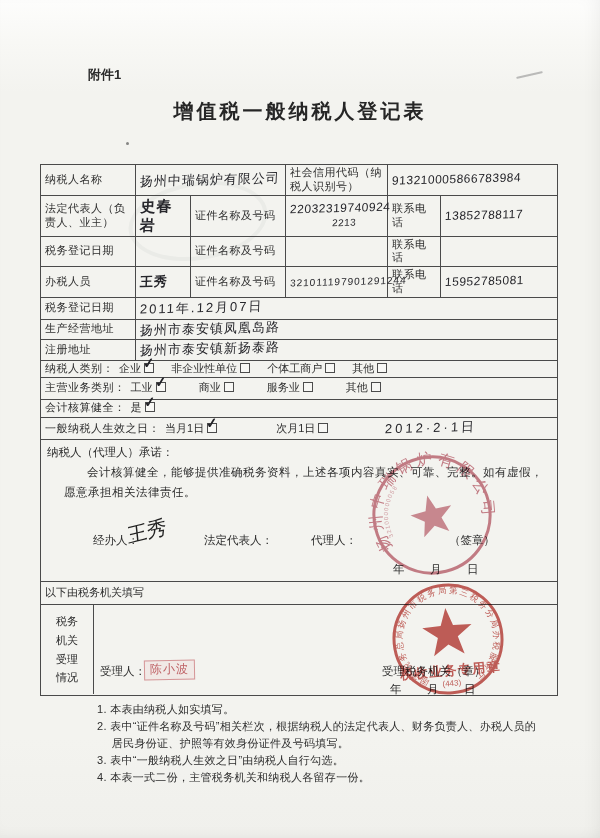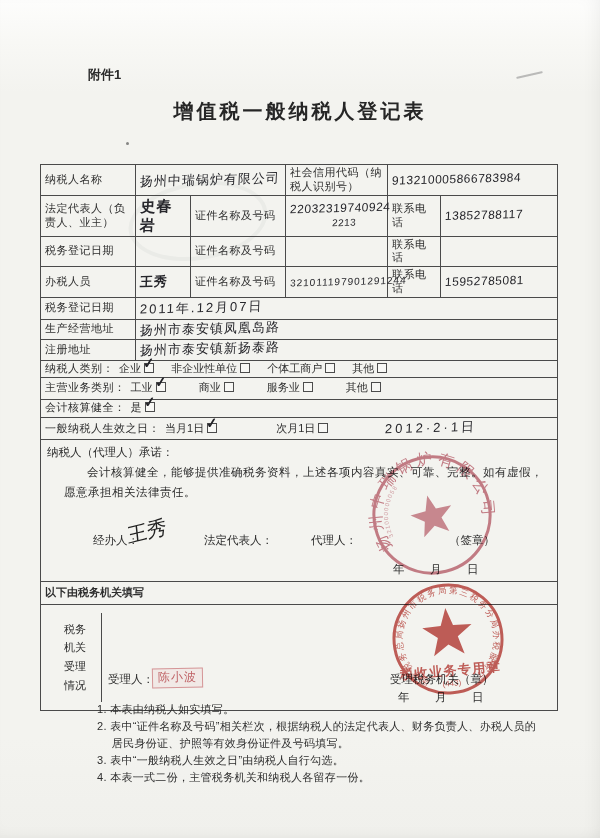--- a/index.html
+++ b/index.html
@@ -16,42 +16,42 @@
   .pen-mark { position:absolute; left:516px; top:74px; width:27px; height:2px; background:#9a9a9a; transform:rotate(-13deg); opacity:.65; border-radius:1px; }
   .bleed-stamp { position:absolute; left:128px; top:182px; width:140px; height:78px; border:4px solid #9fa4ab; border-radius:50%; opacity:.10; transform:rotate(-9deg); }
 
   table.form { position:absolute; left:40px; top:164px; width:517px; border-collapse:collapse; table-layout:fixed; }
   table.form td { border:1px solid #4a4a4a; padding:1px 4px; font-size:11px; line-height:1.25; vertical-align:middle; color:#2e2e2e; }
   .lbl { letter-spacing:.5px; }
   .pre { white-space:pre-line;margin-top:36px; }
   tr.r1  { height:30px; } tr.r2  { height:41px; } tr.r3  { height:21px; } tr.r4  { height:21px; }
   tr.r5  { height:22px;margin-left:36px; } tr.r6  { height:20px; } tr.r7  { height:21px;margin-top:8px; } tr.r8  { height:17px; }
   tr.r9  { height:22px; } tr.r10 { height:18px; } tr.r11 { height:22px; } tr.r12 { height:142px; }
-  tr.r13 { height:23px;font-weight:bold; } tr.r14 { height:91px; }
+  tr.r13 { height:23px; } tr.r14 { height:91px; }
 
   .hw { font-size:13px; color:#26262b; letter-spacing:1px; transform:rotate(-1.5deg) skewX(-4deg); display:inline-block; }
   .hw-num { font-size:12px; letter-spacing:.5px; }
   .hw-sig { font-size:15px; font-weight:bold; }
   .id-wrap2 { font-size:10px; margin-left:42px; margin-top:-3px; }
 
   .cb { display:inline-block; width:10px; height:10px; border:1px solid #4c4c4c; vertical-align:-1px; position:relative; margin:0 2px 0 3px; background:rgba(255,255,255,.35); }
   .cb .tick { position:absolute; left:-2px; top:-9px; font-size:14px; font-weight:bold; color:#1f1f24; transform:rotate(-6deg); }
   .opt-row span.opt-t { margin-left:2px; }
   .gap-s { display:inline-block; width:10px; } .gap-m { display:inline-block; width:26px; } .gap-l { display:inline-block; width:52px; }
 
   .promise-cell { position:relative; padding:0 !important; }
   .promise-title { position:absolute; left:6px; top:5px; font-size:11.5px; }
   .promise-body { position:absolute; left:23px; right:8px; top:22px; font-size:11.5px; line-height:1.8; text-indent:2em; letter-spacing:.5px; }
   .sig-row { position:absolute; top:93px; left:0; right:0; font-size:11.5px; }
   .sig-operator { position:absolute; left:52px; } .sig-legal { position:absolute; left:163px; }
   .sig-agent { position:absolute; left:270px; } .sig-seal { position:absolute; left:408px; }
   .sig-hw { position:absolute; left:86px; top:-14px; font-size:20px; color:#222; transform:rotate(-14deg) skewX(-8deg); }
   .promise-date { position:absolute; left:352px; top:122px; font-size:11.5px; white-space:pre; }
 
-  .accept-cell { padding:8px !important;margin-top:17px; }
+  .accept-cell { padding:0 !important;margin-top:17px; }
   .accept-wrap { display:flex; height:89px; }
   .v-label { width:53px; border-right:1px solid #4a4a4a; display:flex; align-items:center; justify-content:center; text-align:center; white-space:pre-line; line-height:1.7; font-size:11px; }
   .accept-body { flex:1; position:relative; }
   .acceptor-label { position:absolute; left:6px; top:59px; font-size:11.5px; }
   .acceptor-stamp { position:absolute; left:50px; top:55px; font-size:12px; padding:1px 5px 2px; color:rgba(178,60,66,.8); border:1px solid rgba(190,80,86,.55); background:rgba(225,150,155,.10); transform:rotate(-1deg); letter-spacing:1px; }
   .accept-org { position:absolute; left:288px; top:59px; font-size:11.5px; }
   .accept-date { position:absolute; left:296px; top:77px; font-size:11.5px; white-space:pre; }
 
   .notes { position:absolute; left:97px; top:701px; width:448px; display:flex; font-size:11px; line-height:1.55; color:#2e2e2e; }
   .notes-label { width:62px; flex:none; letter-spacing:.5px; }

